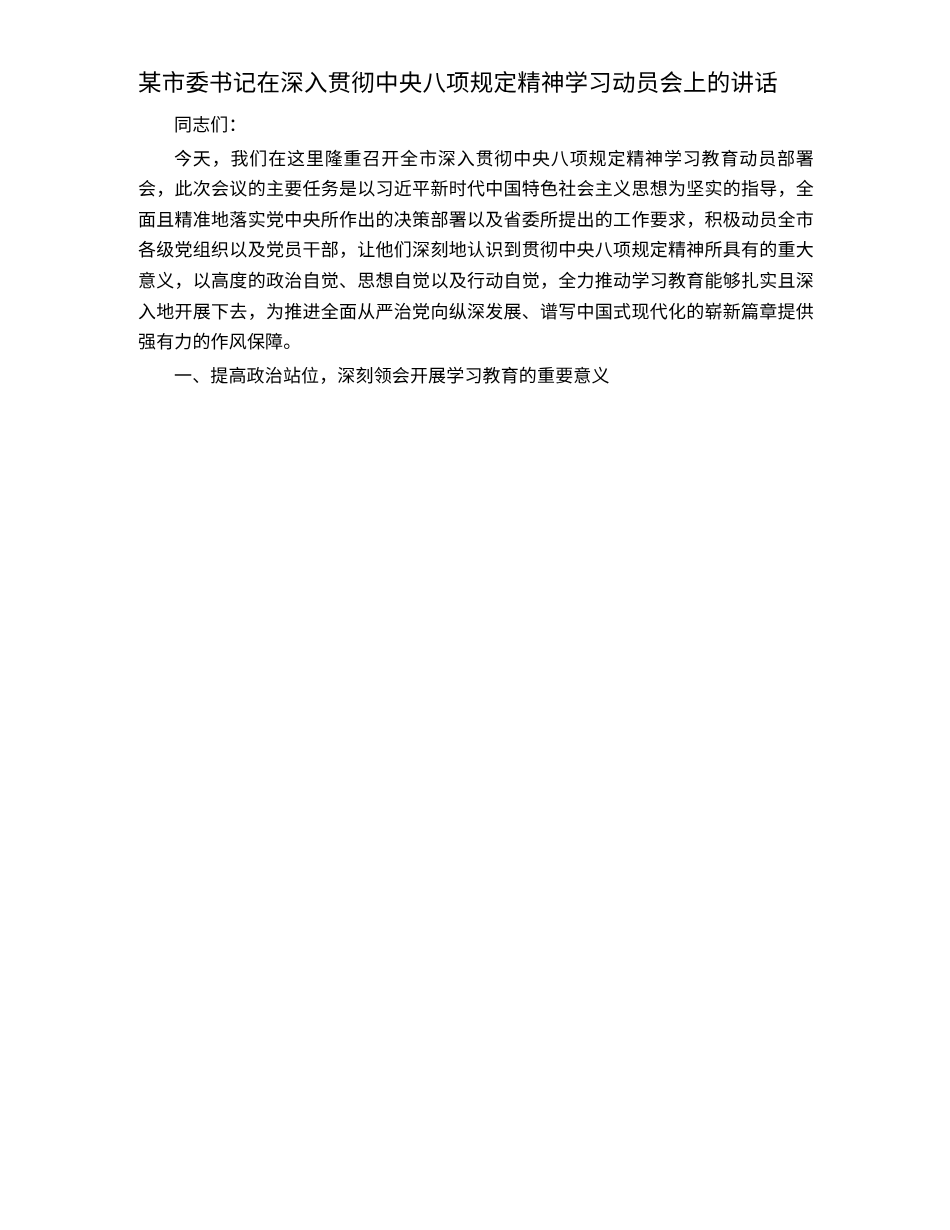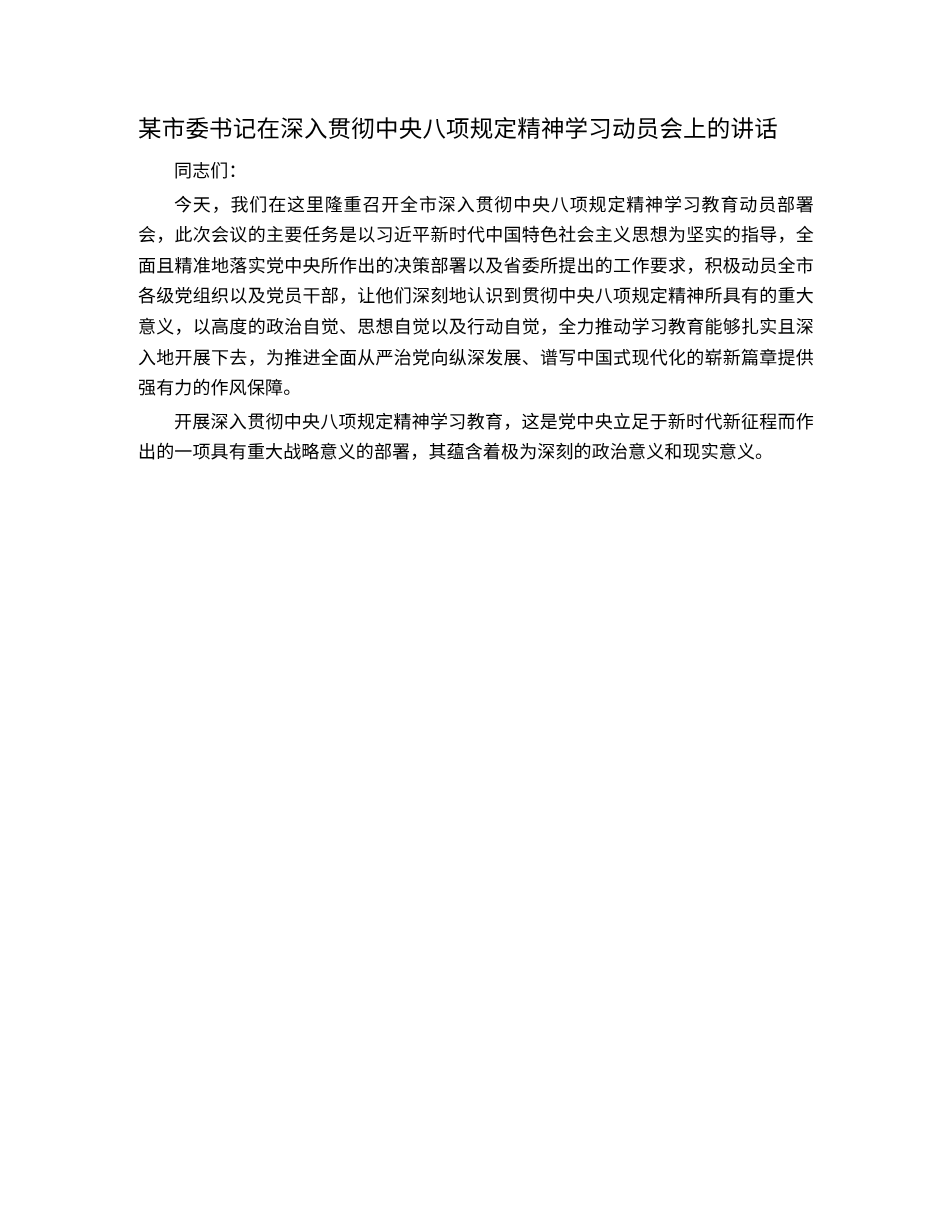--- a/index.html
+++ b/index.html
@@ -12,21 +12,21 @@
     height: 1230px;
     font-family: "DejaVu Serif", "Liberation Serif", serif;
     color: #000000;
     overflow: hidden;
   }
   .page {
     position: relative;
     width: 950px;
     height: 1230px;
     box-sizing: border-box;
-    padding: 110px 138px 0 138px;
+    padding: 64px 138px 0 138px;
     background: #ffffff;
   }
   .doc-body {
     width: 676px;
   }
   .title {
     font-size: 23.5px;
     line-height: 1.62;
     letter-spacing: 0.2px;
     text-align: justify;
@@ -55,18 +55,18 @@
 
 <div class="page">
   <div class="doc-body">
 
     <div class="title">某市委书记在深入贯彻中央八项规定精神学习动员会上的讲话</div>
 
     <div class="para short">同志们：</div>
 
     <div class="para">今天，我们在这里隆重召开全市深入贯彻中央八项规定精神学习教育动员部署会，此次会议的主要任务是以习近平新时代中国特色社会主义思想为坚实的指导，全面且精准地落实党中央所作出的决策部署以及省委所提出的工作要求，积极动员全市各级党组织以及党员干部，让他们深刻地认识到贯彻中央八项规定精神所具有的重大意义，以高度的政治自觉、思想自觉以及行动自觉，全力推动学习教育能够扎实且深入地开展下去，为推进全面从严治党向纵深发展、谱写中国式现代化的崭新篇章提供强有力的作风保障。</div>
 
+    <div class="para heading">一、提高政治站位，深刻领会开展学习教育的重要意义</div>
 
-    <div class="para">开展深入贯彻中央八项规定精神学习教育，这是党中央立足于新时代新征程而作出的一项具有重大战略意义的部署，其蕴含着极为深刻的政治意义和现实意义。</div>
 
 
   </div>
 </div>
 
 </body></html>

